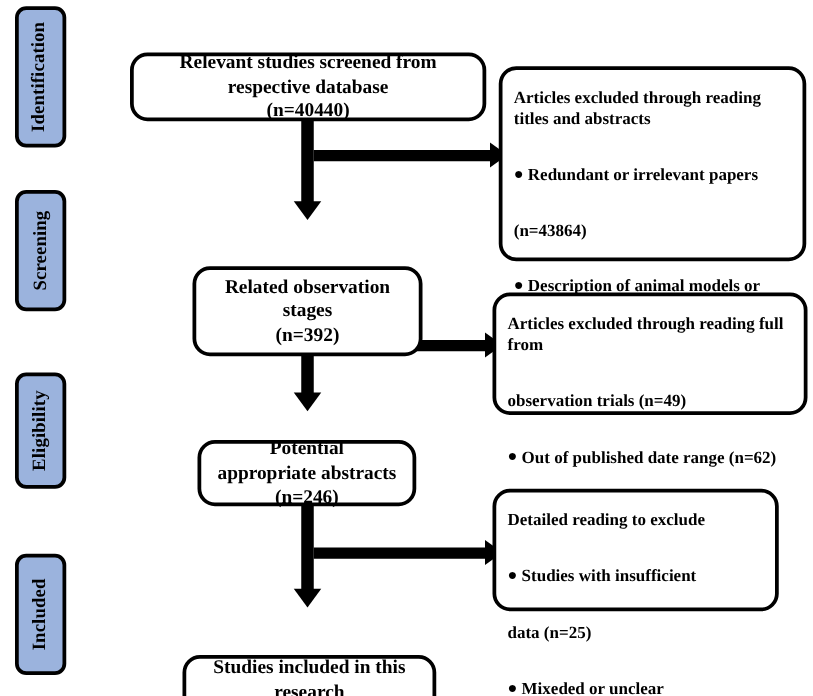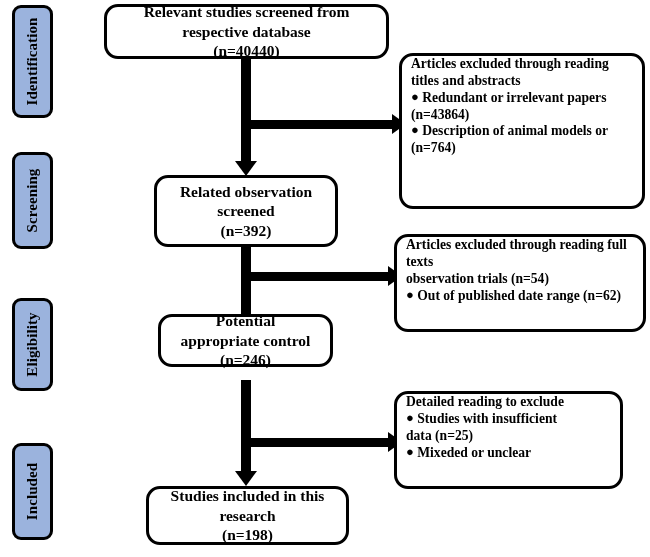--- a/index.html
+++ b/index.html
@@ -50,41 +50,43 @@
     display: flex;
     flex-direction: column;
     align-items: center;
     justify-content: center;
     text-align: center;
     font-weight: bold;
     font-size: 15.5px;
     line-height: 1.26;
     color: #000000;
     padding: 2px 6px;
+    margin-top: 38px;
   }
   .flow-box .line { display: block; white-space: nowrap; }
 
   
   .excl-box {
     position: absolute;
     box-sizing: border-box;
     background: #ffffff;
     border: 3px solid #000000;
     border-radius: 14px;
-    padding: 0 7px 5px 9px;
+    padding: 14px 7px 5px 9px;
     font-weight: bold;
     font-size: 13.6px;
     line-height: 1.24;
     color: #000000;
     text-align: left;
   }
   .excl-box .hdr { display: block; }
   .excl-box .bullet-line {
     display: block;
     text-indent: 0;
+    margin-top: 28px;
   }
   .dot {
     font-size: 13px;
     line-height: 1;
     vertical-align: 1px;
   }
 
   
   .v-line {
     position: absolute;
@@ -148,27 +150,27 @@
   <div class="arrow-right" style="left:388px; top:432px;"></div>
 
   <div class="flow-box" style="left:104px; top:4px; width:285px; height:55px;">
     <span class="line">Relevant studies screened from</span>
     <span class="line">respective database</span>
     <span class="line">(n=40440)</span>
   </div>
 
   <div class="flow-box" style="left:154px; top:175px; width:184px; height:72px;">
     <span class="line">Related observation</span>
-    <span class="line">screened</span>
+    <span class="line">stages</span>
     <span class="line">(n=392)</span>
   </div>
 
   <div class="flow-box" style="left:158px; top:314px; width:175px; height:53px;">
     <span class="line">Potential</span>
-    <span class="line">appropriate control</span>
+    <span class="line">appropriate abstracts</span>
     <span class="line">(n=246)</span>
   </div>
 
   <div class="flow-box" style="left:146px; top:486px; width:203px; height:59px;">
     <span class="line">Studies included in this</span>
     <span class="line">research</span>
     <span class="line">(n=198)</span>
   </div>
 
   <div class="excl-box" style="left:399px; top:53px; width:246px; height:156px;">
@@ -180,23 +182,23 @@
     <span class="bullet-line">(n=43864)</span>
 
     <span class="bullet-line"><span class="dot">●</span>
       <span>Description of animal models or</span></span>
 
     <span class="bullet-line">(n=764)</span>
   </div>
 
   <div class="excl-box" style="left:394px; top:234px; width:252px; height:98px;">
     <span class="hdr">Articles excluded through reading full</span>
-    <span class="hdr">texts</span>
-
-    <span class="bullet-line">observation trials (n=54)</span>
+    <span class="hdr">from</span>
+
+    <span class="bullet-line">observation trials (n=49)</span>
 
     <span class="bullet-line"><span class="dot">●</span>
       <span>Out of published date range (n=62)</span></span>
   </div>
 
   <div class="excl-box" style="left:394px; top:391px; width:229px; height:98px;">
     <span class="hdr">Detailed reading to exclude</span>
 
     <span class="bullet-line"><span class="dot">●</span>
       <span>Studies with insufficient</span></span>

